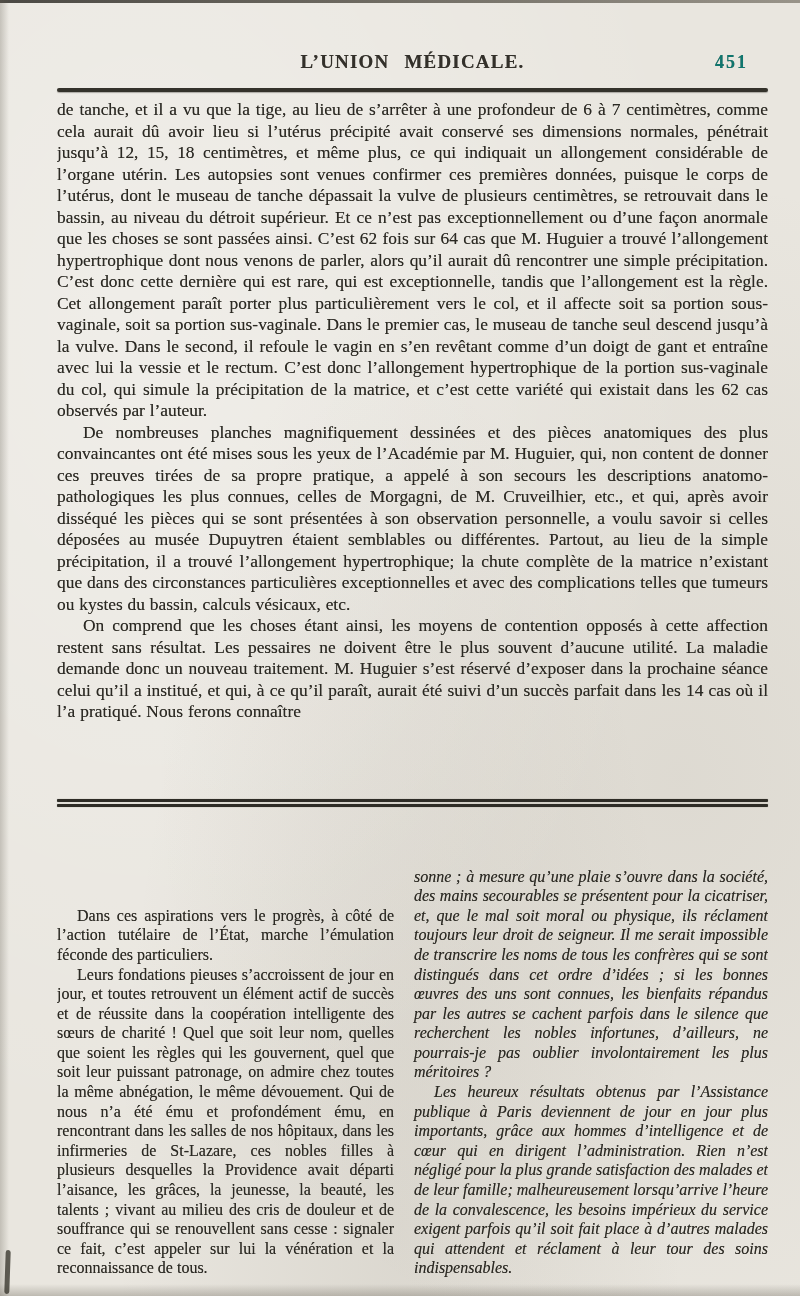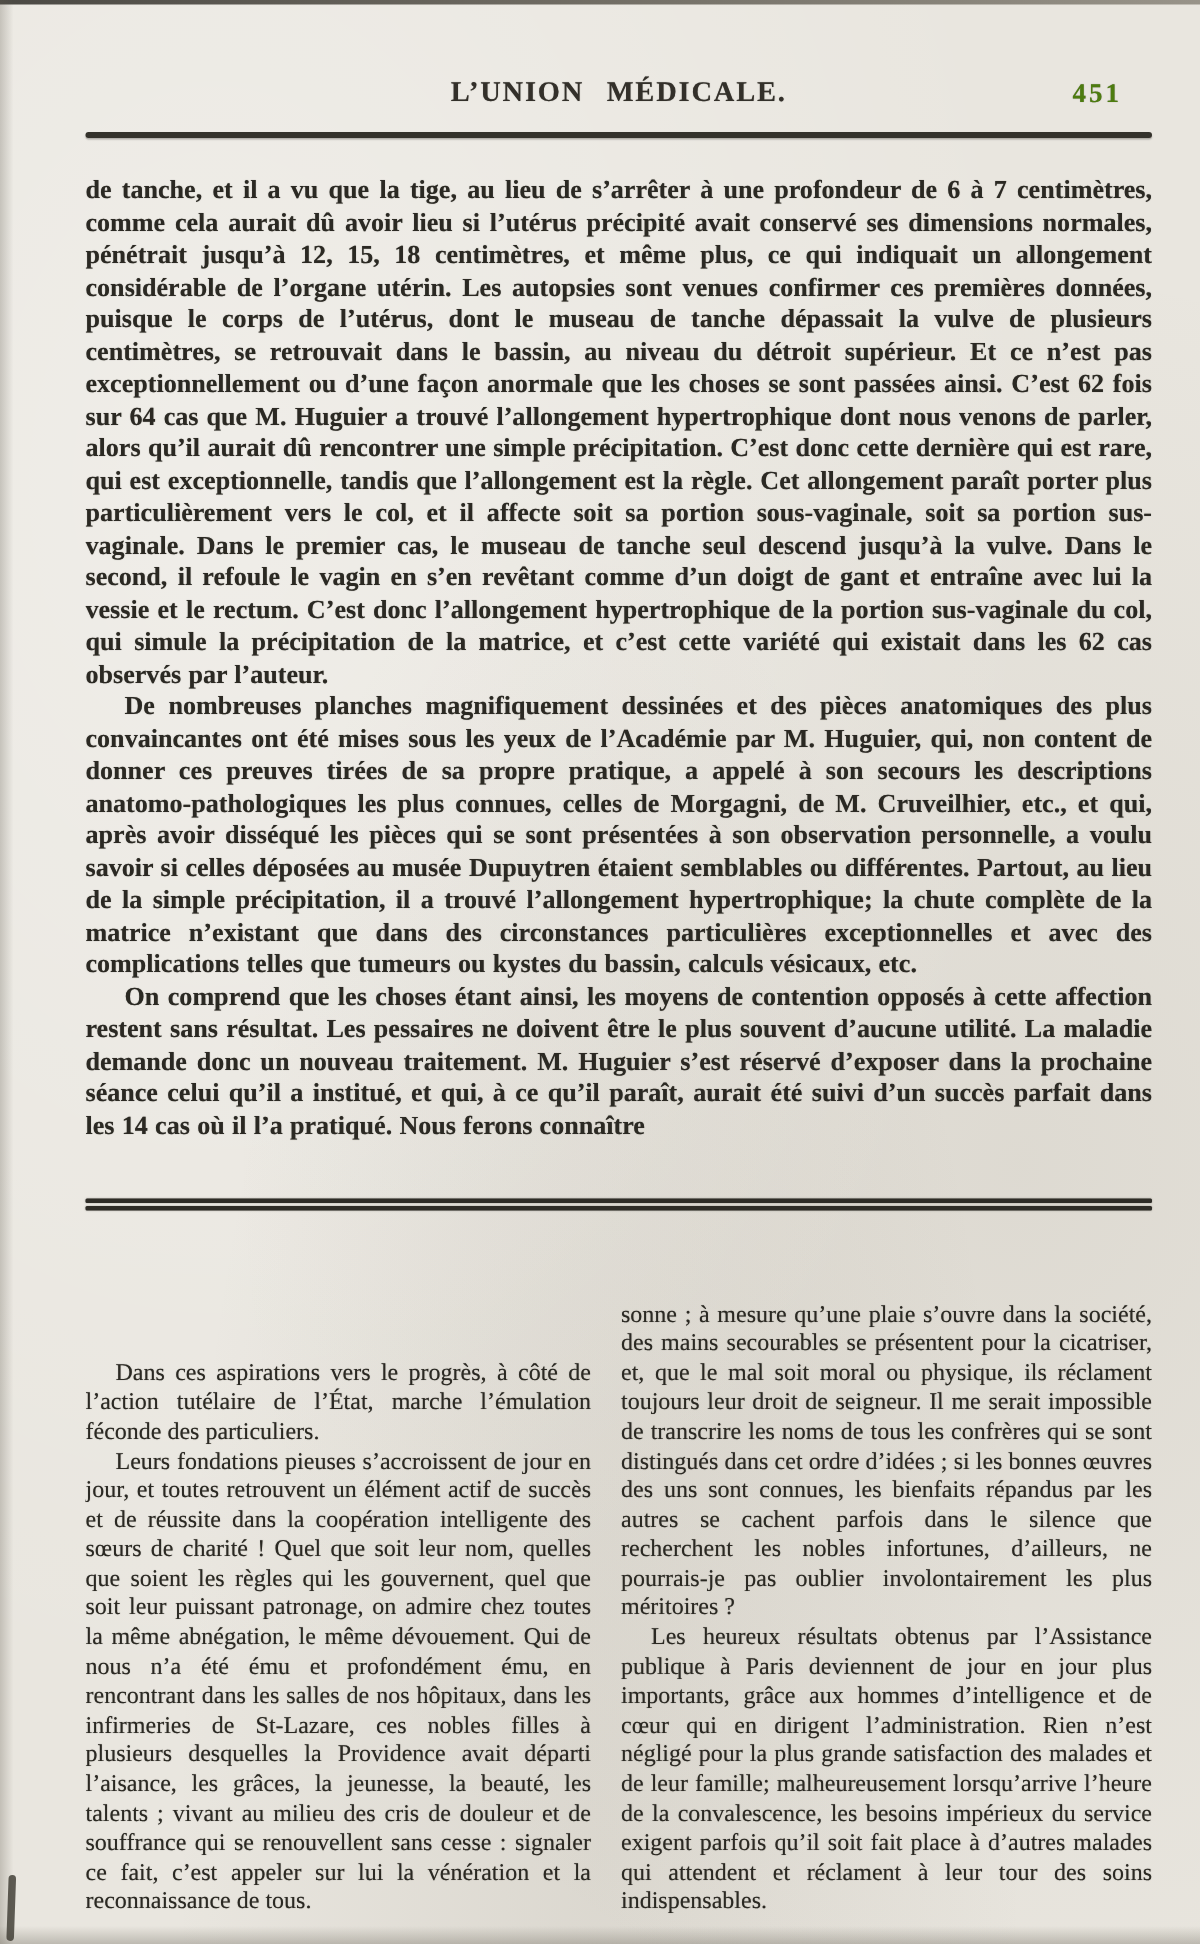--- a/index.html
+++ b/index.html
@@ -43,37 +43,36 @@
     position: absolute; top: 51px; left: 57px; width: 711px; height: 24px;
     text-align: center;
   }
   .journal-title {
     font-weight: bold; font-size: 19px; letter-spacing: 1.2px; word-spacing: 9px;
     color: #33302a; text-shadow: 0 0 .6px rgba(51,48,42,.55); margin-top: 24px;
   }
   .page-number {
     position: absolute; right: 20px; top: 1px;
     font-weight: bold; font-size: 18px; letter-spacing: 2px;
-    color: #4d7c0f; text-shadow: 0 0 .6px rgba(51,48,42,.55);
+    color: #0f766e; text-shadow: 0 0 .6px rgba(51,48,42,.55);
   }
   .header-rule {
     position: absolute; top: 88px; left: 57px; width: 711px; height: 4px;
     background: #34322b; border-radius: 2px;
     box-shadow: 0 1px 1px rgba(52,50,43,.35);
   }
 
   
   .main-article {
-    position: absolute; top: 116px; left: 57px; width: 711px; height: 698px;
+    position: absolute; top: 99px; left: 57px; width: 711px; height: 698px;
     overflow: hidden;
     font-size: 17.4px; line-height: 21.5px;
     text-align: justify; hyphens: auto;
     text-shadow: 0 0 .6px rgba(43,41,35,.55);
     word-spacing: .5px;
-    font-weight: bold;
   }
   p { margin: 0; }
   .para { text-indent: 26px; }
   .para.no-indent { text-indent: 0; }
 
   
   .section-rule { position: absolute; top: 799px; left: 57px; width: 711px; }
   .rule-line {
     height: 3px; background: #2e2c26; border-radius: 1px; margin-bottom: 2px;
     box-shadow: 0 0 1px rgba(46,44,38,.5);
@@ -82,21 +81,21 @@
 
   
   .columns {
     position: absolute; top: 822px; left: 57px; width: 711px; height: 456px;
     display: flex; align-items: flex-end; overflow: hidden;
     font-size: 16px; line-height: 19.6px;
     text-align: justify; hyphens: auto;
     text-shadow: 0 0 .6px rgba(43,41,35,.55);
   }
   .col.left  { width: 337px; }
-  .col.right { flex: 1; }
+  .col.right { flex: 1; font-style: italic; }
   .col-divider {
     width: 2px; background: #2b2923; margin: 0 10px 0 8px;
     box-shadow: 0 0 1px rgba(43,41,35,.5);
   }
   .col .para { text-indent: 20px; }
   .col .para.no-indent { text-indent: 0; }
 </style>
 </head>
 <body>
 

